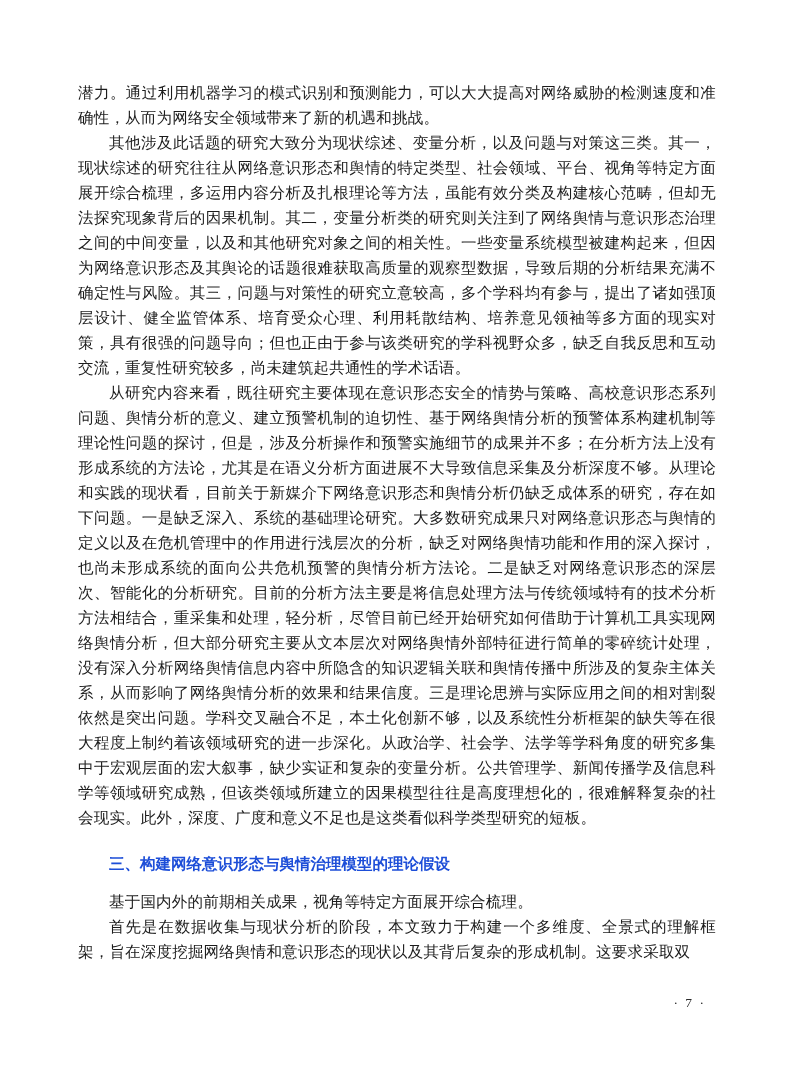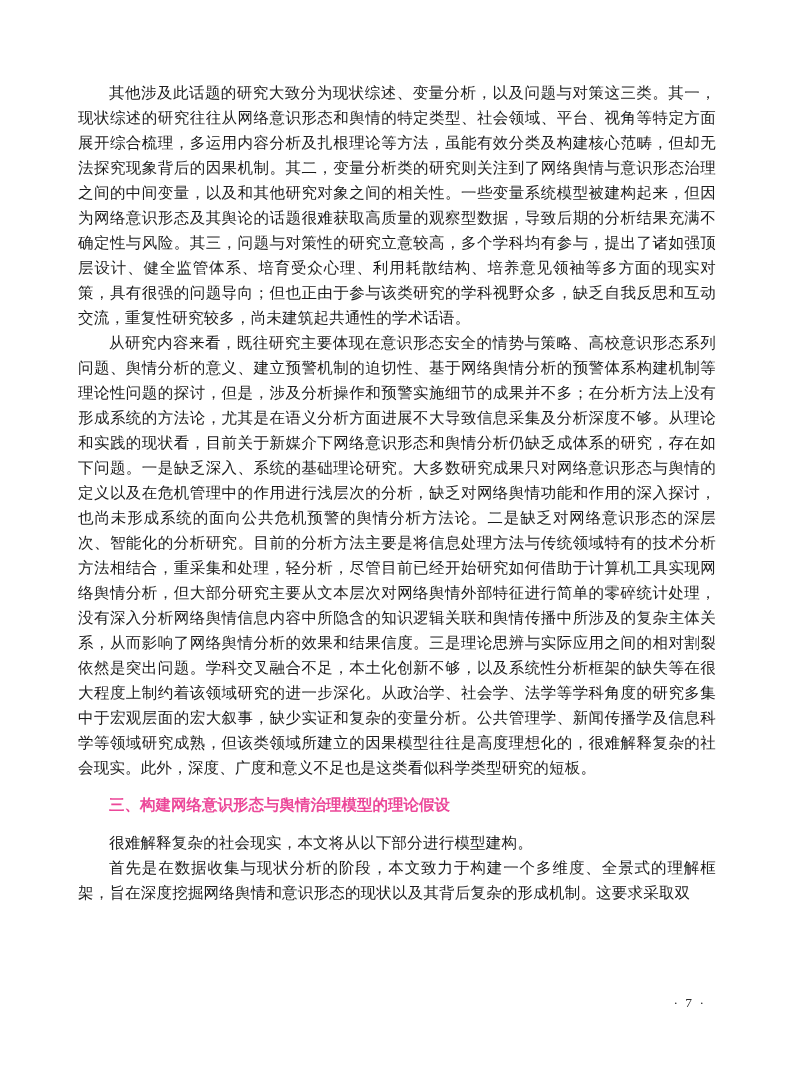--- a/index.html
+++ b/index.html
@@ -37,40 +37,41 @@
   .para.continuation {
     text-indent: 0;
   }
 
   .section-heading {
     font-family: "Liberation Sans", "DejaVu Sans", sans-serif;
     font-weight: bold;
     font-size: 15.5px;
     line-height: 25px;
     text-indent: 2em;
-    margin-top: 12px;
+    margin-top: 21px;
     margin-bottom: 13px;
-    color: #ec4899;
+    color: #1d4ed8;
   }
 
   .page-number {
     position: absolute;
     top: 995px;
     right: 88px;
     font-size: 13.5px;
     letter-spacing: 2px;
     color: #2a2a2a;
     font-family: "Liberation Serif", "DejaVu Serif", serif;
   }
 </style>
 </head>
 <body>
 
 <div class="page">
   <div class="text-block">
+    <p class="para continuation">潜力。通过利用机器学习的模式识别和预测能力，可以大大提高对网络威胁的检测速度和准确性，从而为网络安全领域带来了新的机遇和挑战。</p>
     <p class="para">其他涉及此话题的研究大致分为现状综述、变量分析，以及问题与对策这三类。其一，现状综述的研究往往从网络意识形态和舆情的特定类型、社会领域、平台、视角等特定方面展开综合梳理，多运用内容分析及扎根理论等方法，虽能有效分类及构建核心范畴，但却无法探究现象背后的因果机制。其二，变量分析类的研究则关注到了网络舆情与意识形态治理之间的中间变量，以及和其他研究对象之间的相关性。一些变量系统模型被建构起来，但因为网络意识形态及其舆论的话题很难获取高质量的观察型数据，导致后期的分析结果充满不确定性与风险。其三，问题与对策性的研究立意较高，多个学科均有参与，提出了诸如强顶层设计、健全监管体系、培育受众心理、利用耗散结构、培养意见领袖等多方面的现实对策，具有很强的问题导向；但也正由于参与该类研究的学科视野众多，缺乏自我反思和互动交流，重复性研究较多，尚未建筑起共通性的学术话语。</p>
     <p class="para">从研究内容来看，既往研究主要体现在意识形态安全的情势与策略、高校意识形态系列问题、舆情分析的意义、建立预警机制的迫切性、基于网络舆情分析的预警体系构建机制等理论性问题的探讨，但是，涉及分析操作和预警实施细节的成果并不多；在分析方法上没有形成系统的方法论，尤其是在语义分析方面进展不大导致信息采集及分析深度不够。从理论和实践的现状看，目前关于新媒介下网络意识形态和舆情分析仍缺乏成体系的研究，存在如下问题。一是缺乏深入、系统的基础理论研究。大多数研究成果只对网络意识形态与舆情的定义以及在危机管理中的作用进行浅层次的分析，缺乏对网络舆情功能和作用的深入探讨，也尚未形成系统的面向公共危机预警的舆情分析方法论。二是缺乏对网络意识形态的深层次、智能化的分析研究。目前的分析方法主要是将信息处理方法与传统领域特有的技术分析方法相结合，重采集和处理，轻分析，尽管目前已经开始研究如何借助于计算机工具实现网络舆情分析，但大部分研究主要从文本层次对网络舆情外部特征进行简单的零碎统计处理，没有深入分析网络舆情信息内容中所隐含的知识逻辑关联和舆情传播中所涉及的复杂主体关系，从而影响了网络舆情分析的效果和结果信度。三是理论思辨与实际应用之间的相对割裂依然是突出问题。学科交叉融合不足，本土化创新不够，以及系统性分析框架的缺失等在很大程度上制约着该领域研究的进一步深化。从政治学、社会学、法学等学科角度的研究多集中于宏观层面的宏大叙事，缺少实证和复杂的变量分析。公共管理学、新闻传播学及信息科学等领域研究成熟，但该类领域所建立的因果模型往往是高度理想化的，很难解释复杂的社会现实。此外，深度、广度和意义不足也是这类看似科学类型研究的短板。</p>
     <h3 class="section-heading">三、构建网络意识形态与舆情治理模型的理论假设</h3>
-    <p class="para">很难解释复杂的社会现实，本文将从以下部分进行模型建构。</p>
+    <p class="para">基于国内外的前期相关成果，视角等特定方面展开综合梳理。</p>
     <p class="para">首先是在数据收集与现状分析的阶段，本文致力于构建一个多维度、全景式的理解框架，旨在深度挖掘网络舆情和意识形态的现状以及其背后复杂的形成机制。这要求采取双</p>
   </div>
   <div class="page-number">· 7 ·</div>
 </div>
 
 </body></html>

